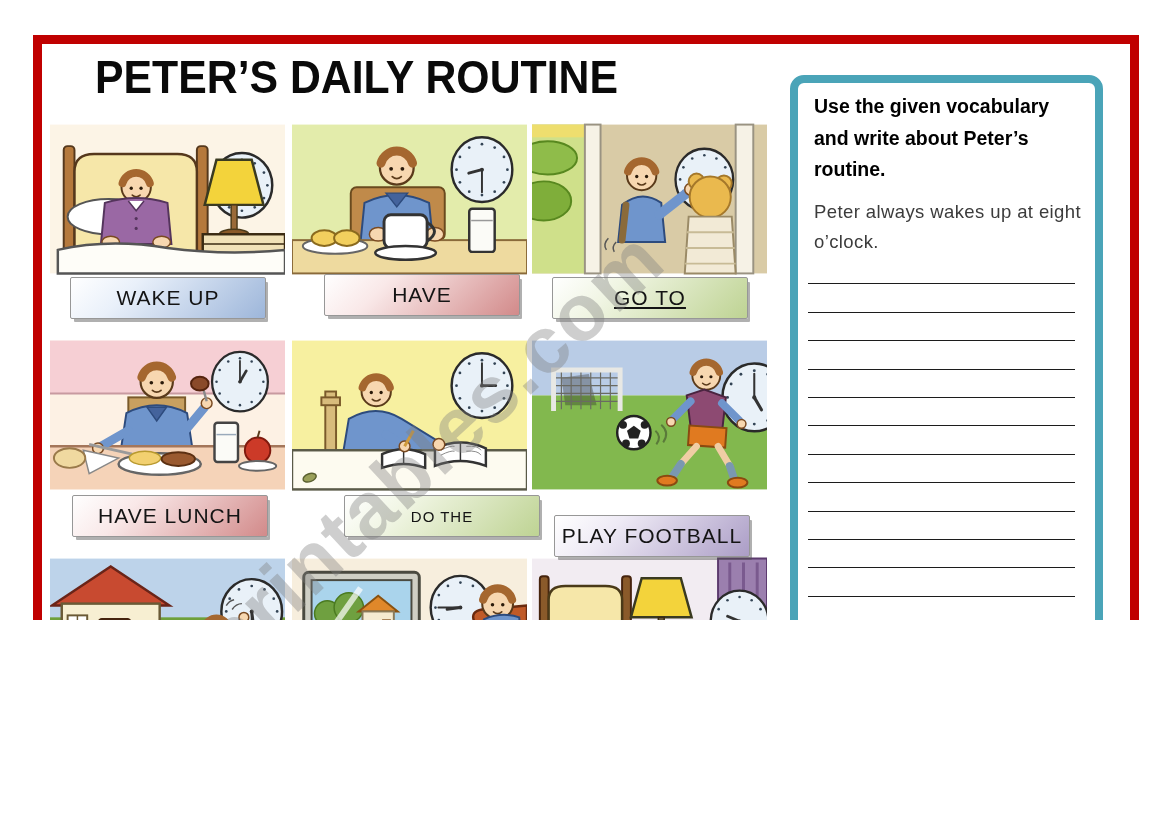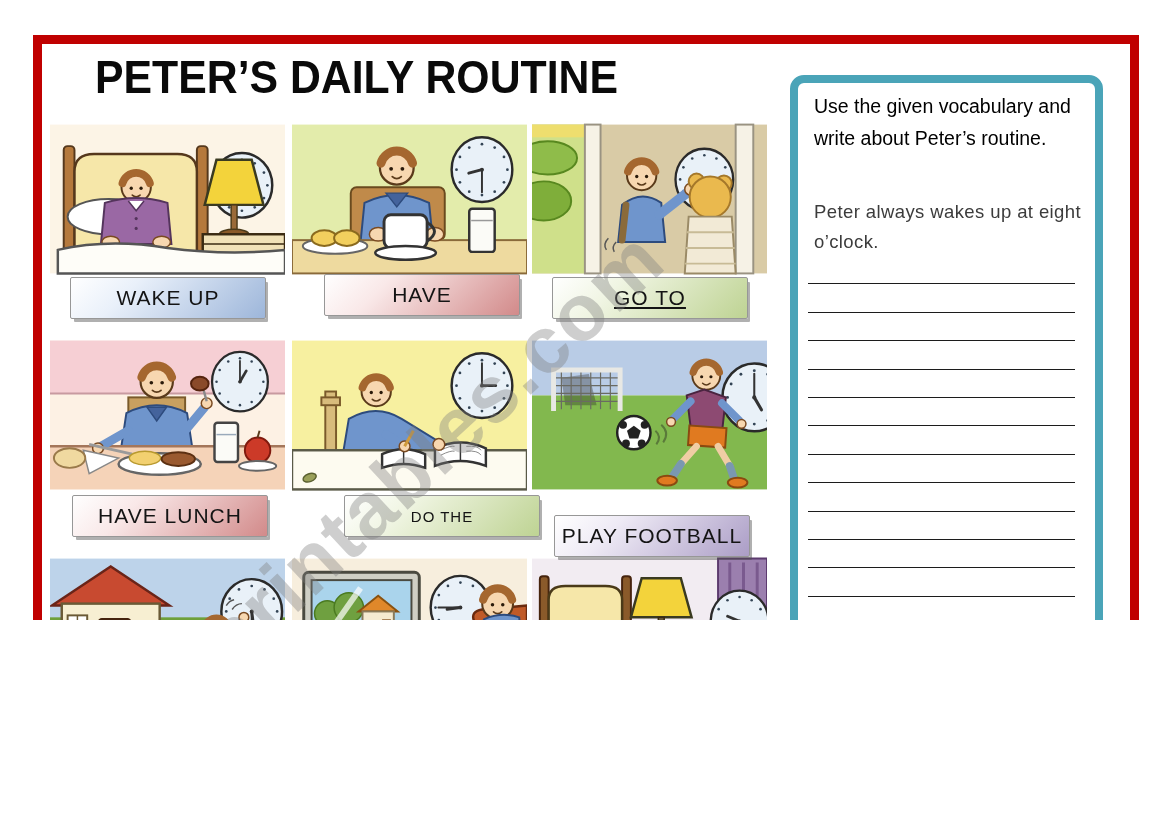--- a/index.html
+++ b/index.html
@@ -12,21 +12,21 @@
   .cell{position:absolute;width:235px;height:152px;z-index:2;}
   .cell svg{width:100%;height:100%;display:block;}
   .vocab{position:absolute;width:196px;height:42px;border-radius:2px;border:1px solid #979797;
          display:flex;align-items:center;justify-content:center;font-size:21px;color:#141414;
          letter-spacing:1px;z-index:3;box-shadow:3px 4px 0 -1px rgba(80,80,80,0.45);box-sizing:border-box;}
   .vocab.small{font-size:15px;}
   .vocab.mid{font-size:17px;}
   .panel{position:absolute;left:790px;top:75px;width:313px;height:688px;background:#fff;
          border:8px solid #4aa4b8;border-radius:14px;box-sizing:border-box;z-index:8;}
   .panel-instruction{position:absolute;left:16px;top:8px;width:268px;font-size:19.5px;
-         font-weight:normal;color:#000;line-height:1.62;}
+         font-weight:bold;color:#000;line-height:1.62;}
   .panel-example{position:absolute;left:16px;top:114px;width:268px;font-size:18.5px;
          color:#3c3c3c;line-height:1.62;letter-spacing:0.4px;}
   .write-lines{position:absolute;left:10px;right:20px;top:173px;}
   .wline{height:27.4px;border-bottom:1.6px solid #1c1c1c;}
   .curl{position:absolute;right:-10px;bottom:-12px;width:84px;height:104px;z-index:9;}
   .watermark{position:absolute;left:130px;top:700px;height:100px;line-height:100px;
          font-size:80px;font-weight:bold;letter-spacing:2px;color:rgba(125,125,125,0.38);
          transform:rotate(-43deg);transform-origin:0 100%;white-space:nowrap;z-index:6;pointer-events:none;}
 </style>
 </head>

